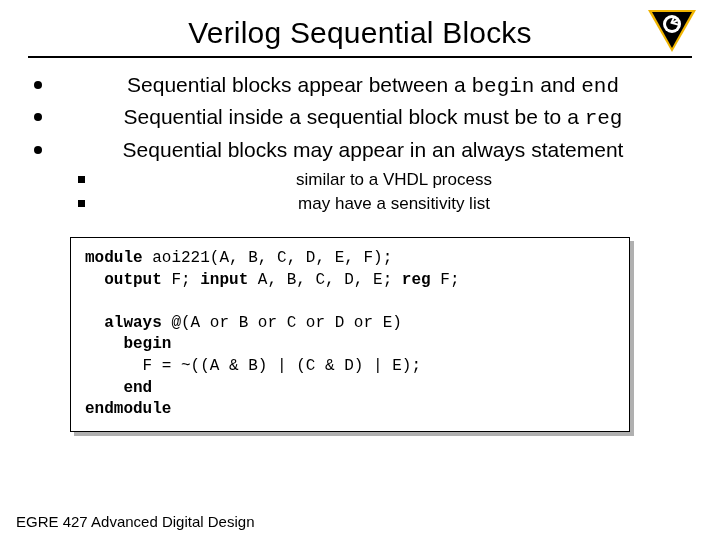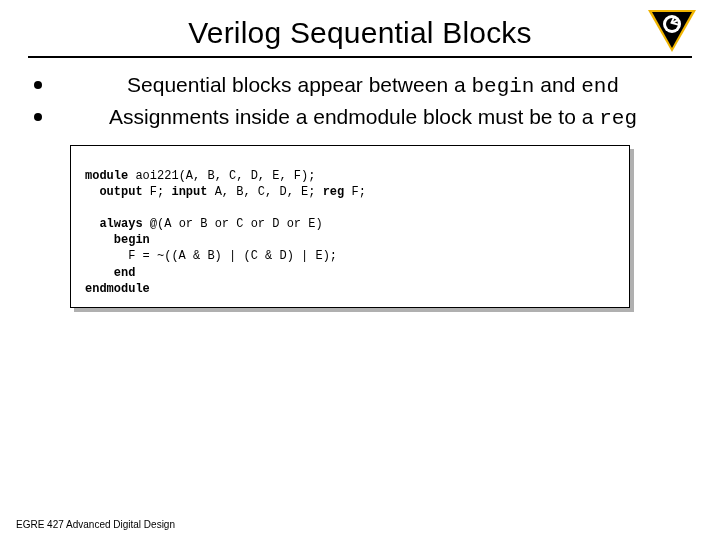--- a/index.html
+++ b/index.html
@@ -98,32 +98,32 @@
     top: 4px;
     left: 4px;
     right: -4px;
     bottom: -4px;
     background: #b0b0b0;
   }
   .codebox {
     position: relative;
     background: #fff;
     border: 1.5px solid #000;
-    padding: 22px 14px 10px 14px;
+    padding: 10px 14px 10px 14px;
     font-family: "Courier New", monospace;
-    font-size: 12px;
+    font-size: 16px;
     line-height: 1.35;
     white-space: pre;
   }
   .codebox .b { font-weight: bold; }
   .footer {
     position: absolute;
     left: 16px;
     bottom: 10px;
-    font-size: 10px;
+    font-size: 15px;
     color: #000;
   }
   .inline-mixed span { white-space: normal; }
 </style>
 </head>
 <body>
 
 <div class="slide">
   <div class="header">
     <h1 class="title">Verilog Sequential Blocks</h1>
@@ -141,22 +141,29 @@
   </div>
 
   <ul class="main">
     <li>
       <span class="inline-mixed">
         <span>Sequential blocks appear between a </span><span class="code">begin</span><span> and </span><span class="code">end</span>
       </span>
     </li>
     <li>
       <span class="inline-mixed">
-        <span>Assignments inside a endmodule block must be to a </span><span class="code">reg</span>
+        <span>Sequential inside a sequential block must be to a </span><span class="code">reg</span>
       </span>
+    </li>
+    <li>
+      <span>Sequential blocks may appear in an always statement</span>
+      <ul class="sub">
+        <li>similar to a VHDL process</li>
+        <li>may have a sensitivity list</li>
+      </ul>
     </li>
   </ul>
 
   <div class="codebox-wrap">
     <div class="codebox-shadow"></div>
     <div class="codebox"><span class="b">module</span><span> aoi221(A, B, C, D, E, F);</span>
   <span class="b">output</span><span> F; </span><span class="b">input</span><span> A, B, C, D, E; </span><span class="b">reg</span><span> F;</span>
 
   <span class="b">always</span><span> @(A or B or C or D or E)</span>
     <span class="b">begin</span>

